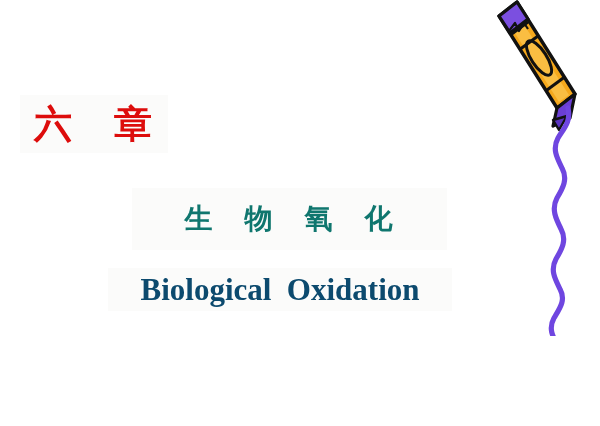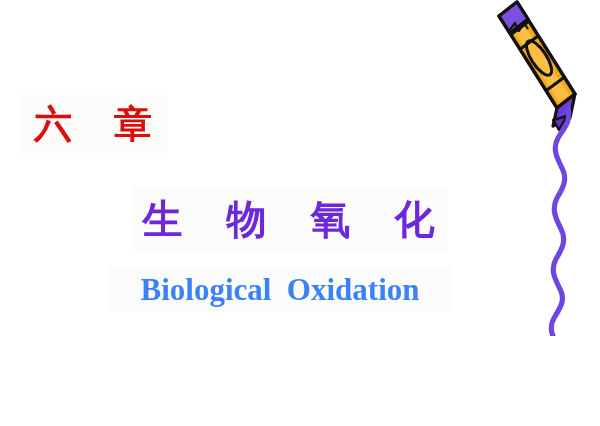--- a/index.html
+++ b/index.html
@@ -40,36 +40,36 @@
     align-items: center;
     justify-content: center;
     font-family: "DejaVu Sans", "Liberation Sans", sans-serif;
   }
 
   #subject-line {
     left: 132px;
     top: 188px;
     width: 315px;
     height: 62px;
-    color: #6d28d9;
-    font-size: 40px;
+    color: #0f766e;
+    font-size: 28px;
     font-weight: 700;
     letter-spacing: 2px;
     display: flex;
     align-items: center;
     justify-content: center;
     font-family: "DejaVu Sans", "Liberation Sans", sans-serif;
   }
 
   #english-line {
     left: 108px;
     top: 268px;
     width: 344px;
     height: 43px;
-    color: #3b82f6;
+    color: #0c4a6e;
     font-size: 31px;
     font-weight: 700;
     display: flex;
     align-items: center;
     justify-content: center;
     font-family: "Liberation Serif", "DejaVu Serif", serif;
   }
 
   
   .art {

